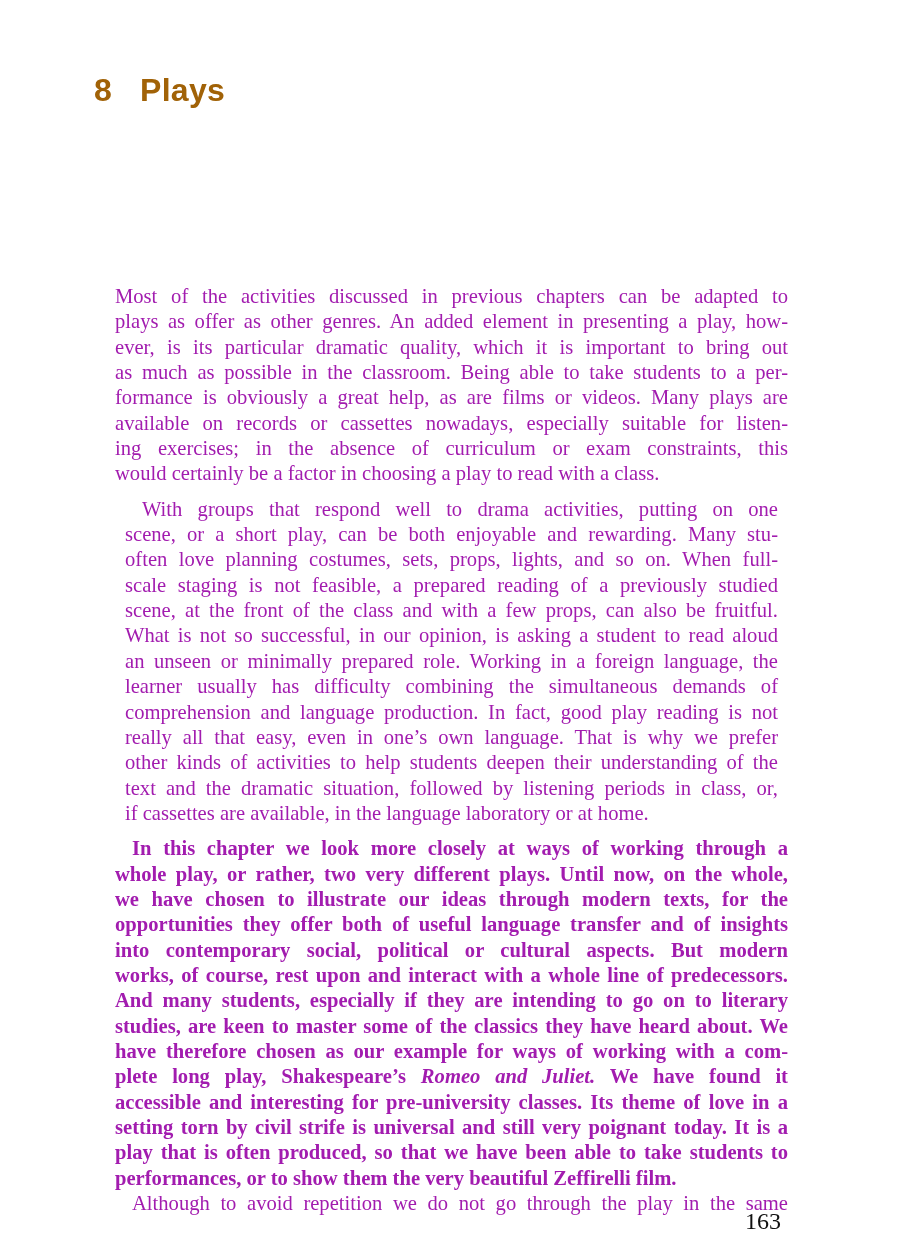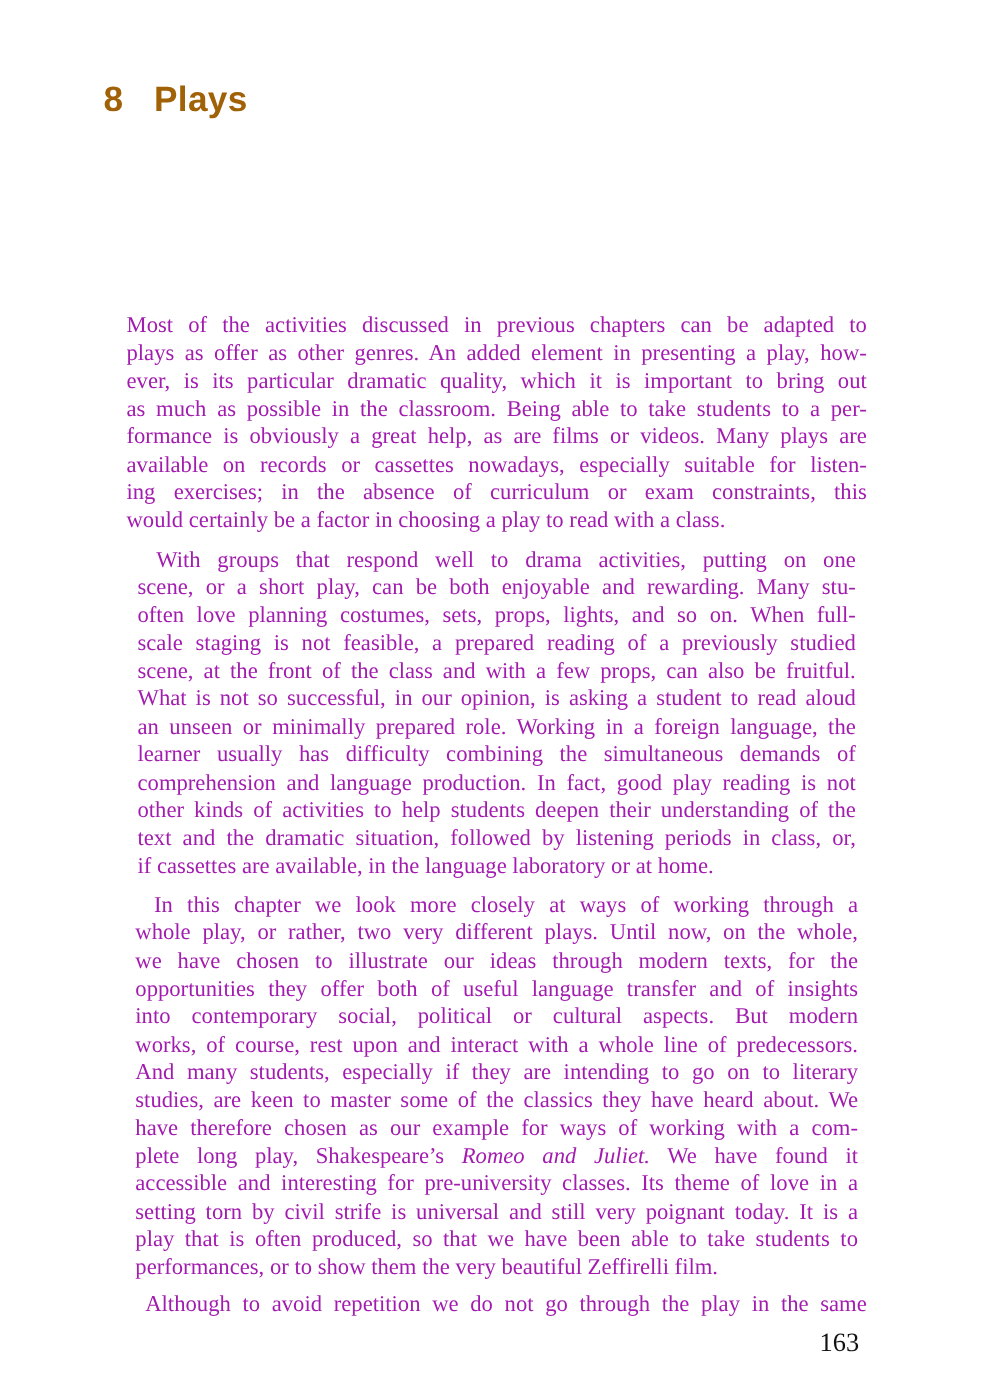--- a/index.html
+++ b/index.html
@@ -89,26 +89,27 @@
   <p style="margin:10px;">
     <span class="line indent">With groups that respond well to drama activities, putting on one</span>
     <span class="line">scene, or a short play, can be both enjoyable and rewarding. Many stu-</span>
     <span class="line">often love planning costumes, sets, props, lights, and so on. When full-</span>
     <span class="line">scale staging is not feasible, a prepared reading of a previously studied</span>
     <span class="line">scene, at the front of the class and with a few props, can also be fruitful.</span>
     <span class="line">What is not so successful, in our opinion, is asking a student to read aloud</span>
     <span class="line">an unseen or minimally prepared role. Working in a foreign language, the</span>
     <span class="line">learner usually has difficulty combining the simultaneous demands of</span>
     <span class="line">comprehension and language production. In fact, good play reading is not</span>
+    <span class="line">really all that easy, even in one’s own language. That is why we prefer</span>
     <span class="line">other kinds of activities to help students deepen their understanding of the</span>
     <span class="line">text and the dramatic situation, followed by listening periods in class, or,</span>
     <span class="line last">if cassettes are available, in the language laboratory or at home.</span>
   </p>
 
-  <p style="margin:8px;">
+  <p style="margin:0;font-weight:bold;">
     <span class="line indent">In this chapter we look more closely at ways of working through a</span>
     <span class="line">whole play, or rather, two very different plays. Until now, on the whole,</span>
     <span class="line">we have chosen to illustrate our ideas through modern texts, for the</span>
     <span class="line">opportunities they offer both of useful language transfer and of insights</span>
     <span class="line">into contemporary social, political or cultural aspects. But modern</span>
     <span class="line">works, of course, rest upon and interact with a whole line of predecessors.</span>
     <span class="line">And many students, especially if they are intending to go on to literary</span>
     <span class="line">studies, are keen to master some of the classics they have heard about. We</span>
     <span class="line">have therefore chosen as our example for ways of working with a com-</span>
     <span class="line"><span style="white-space: pre;">plete long play, Shakespeare’s </span><em style="white-space: pre;">Romeo and Juliet.</em><span style="white-space: pre;"> We have found it</span></span>

